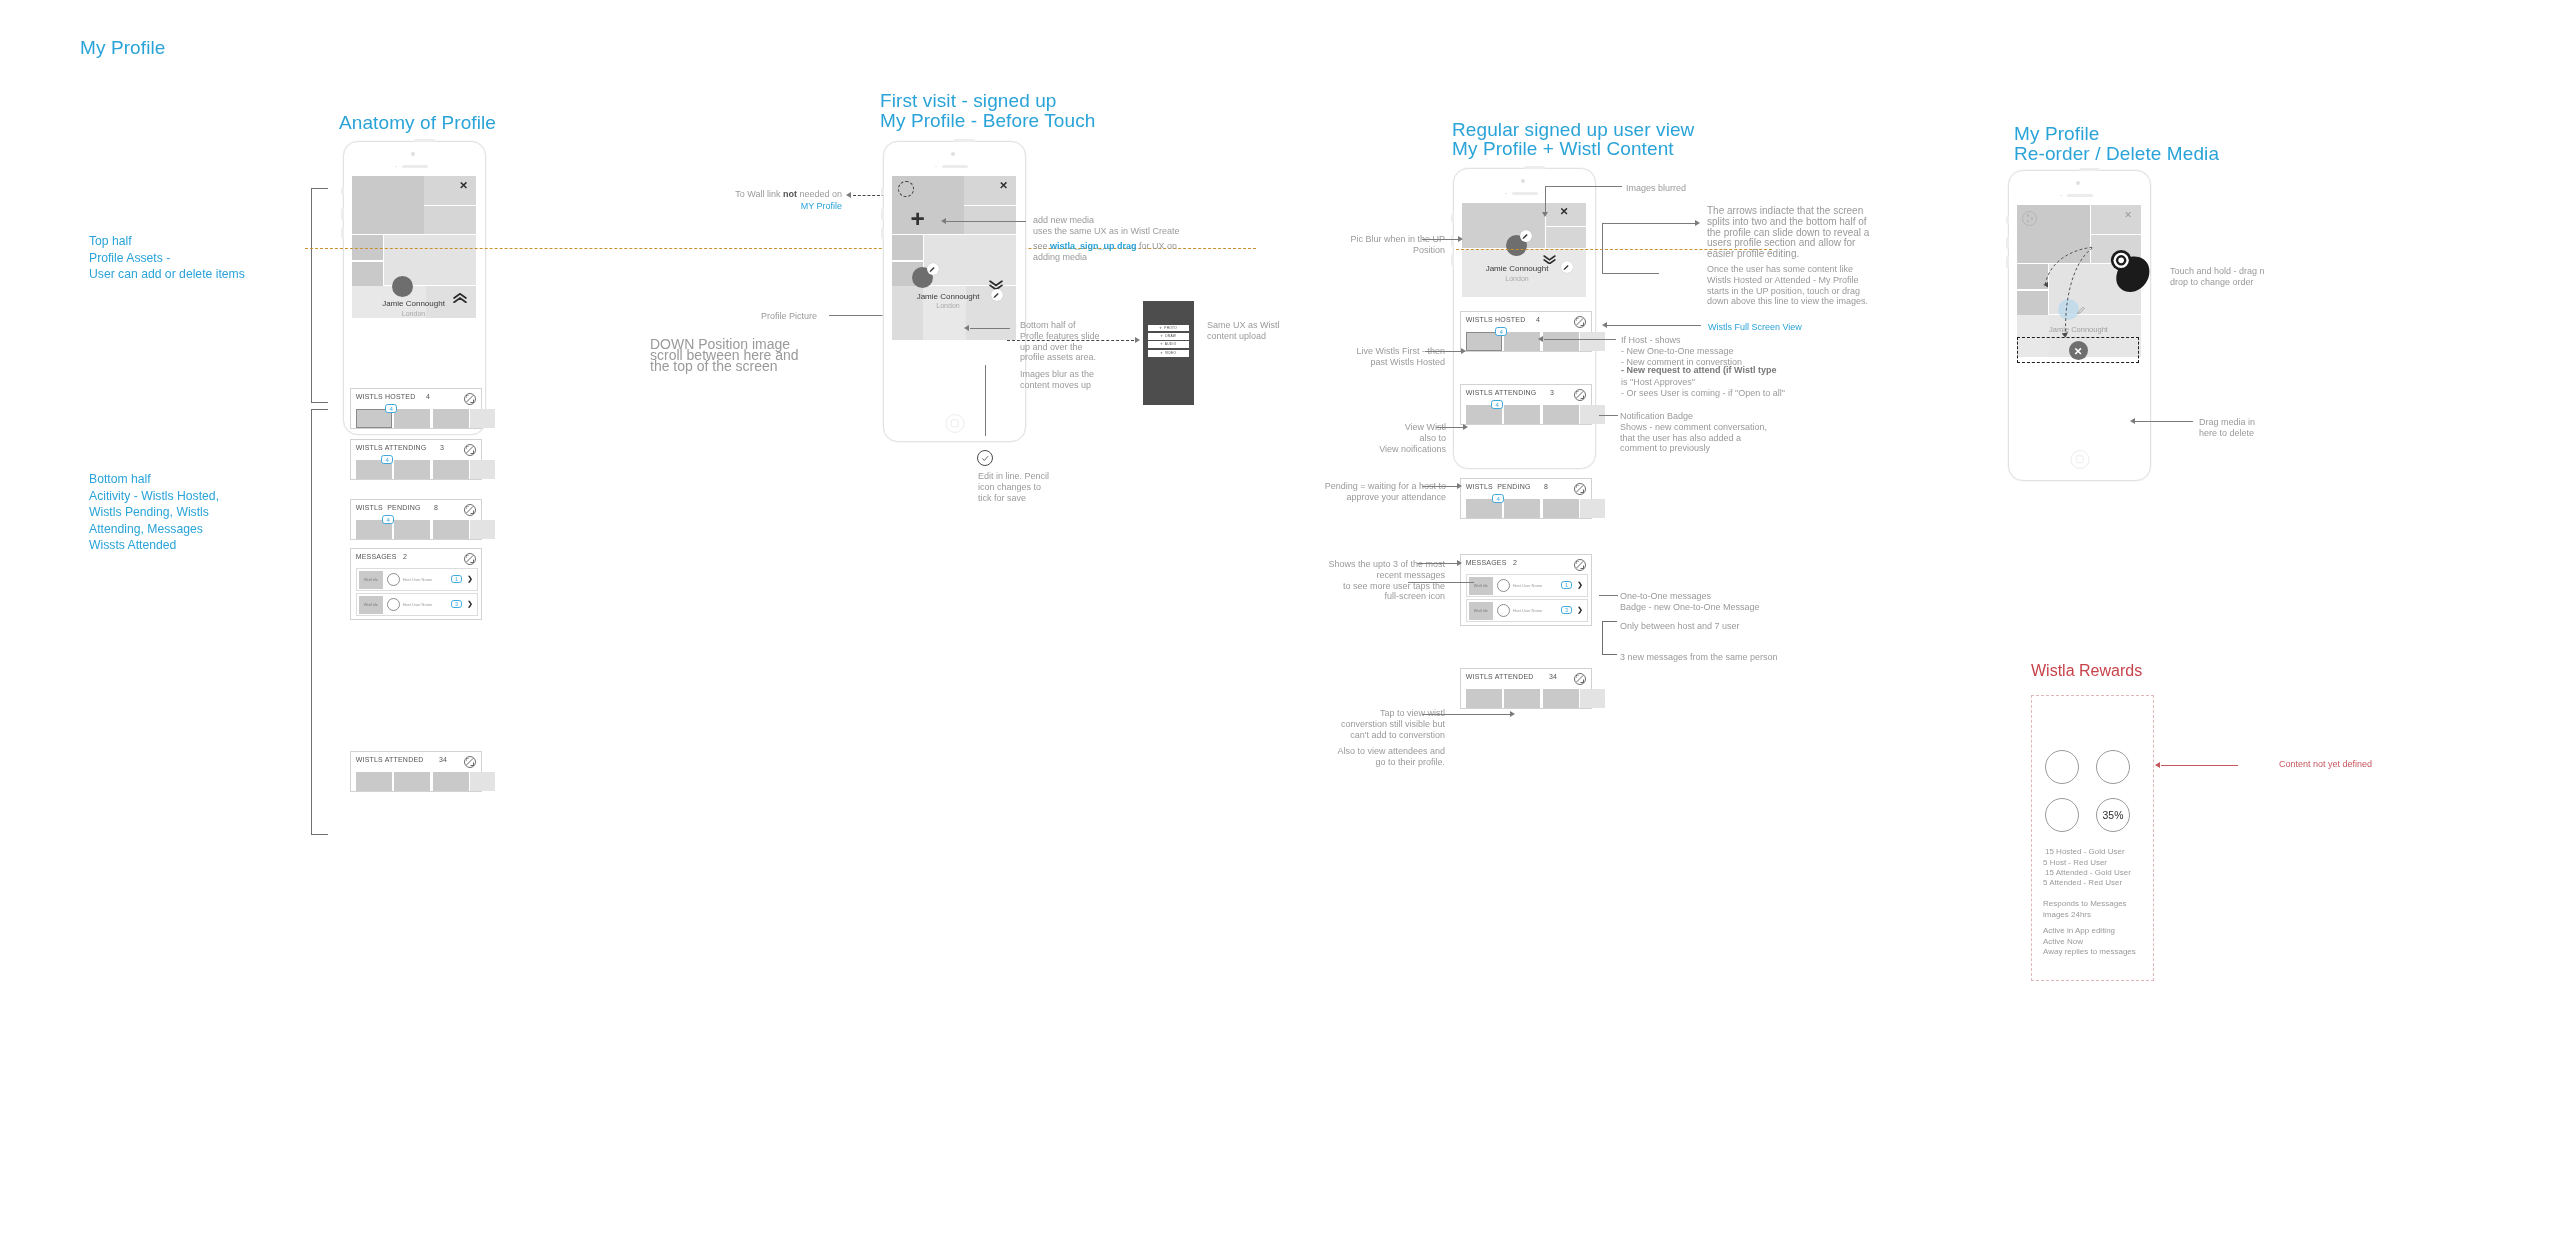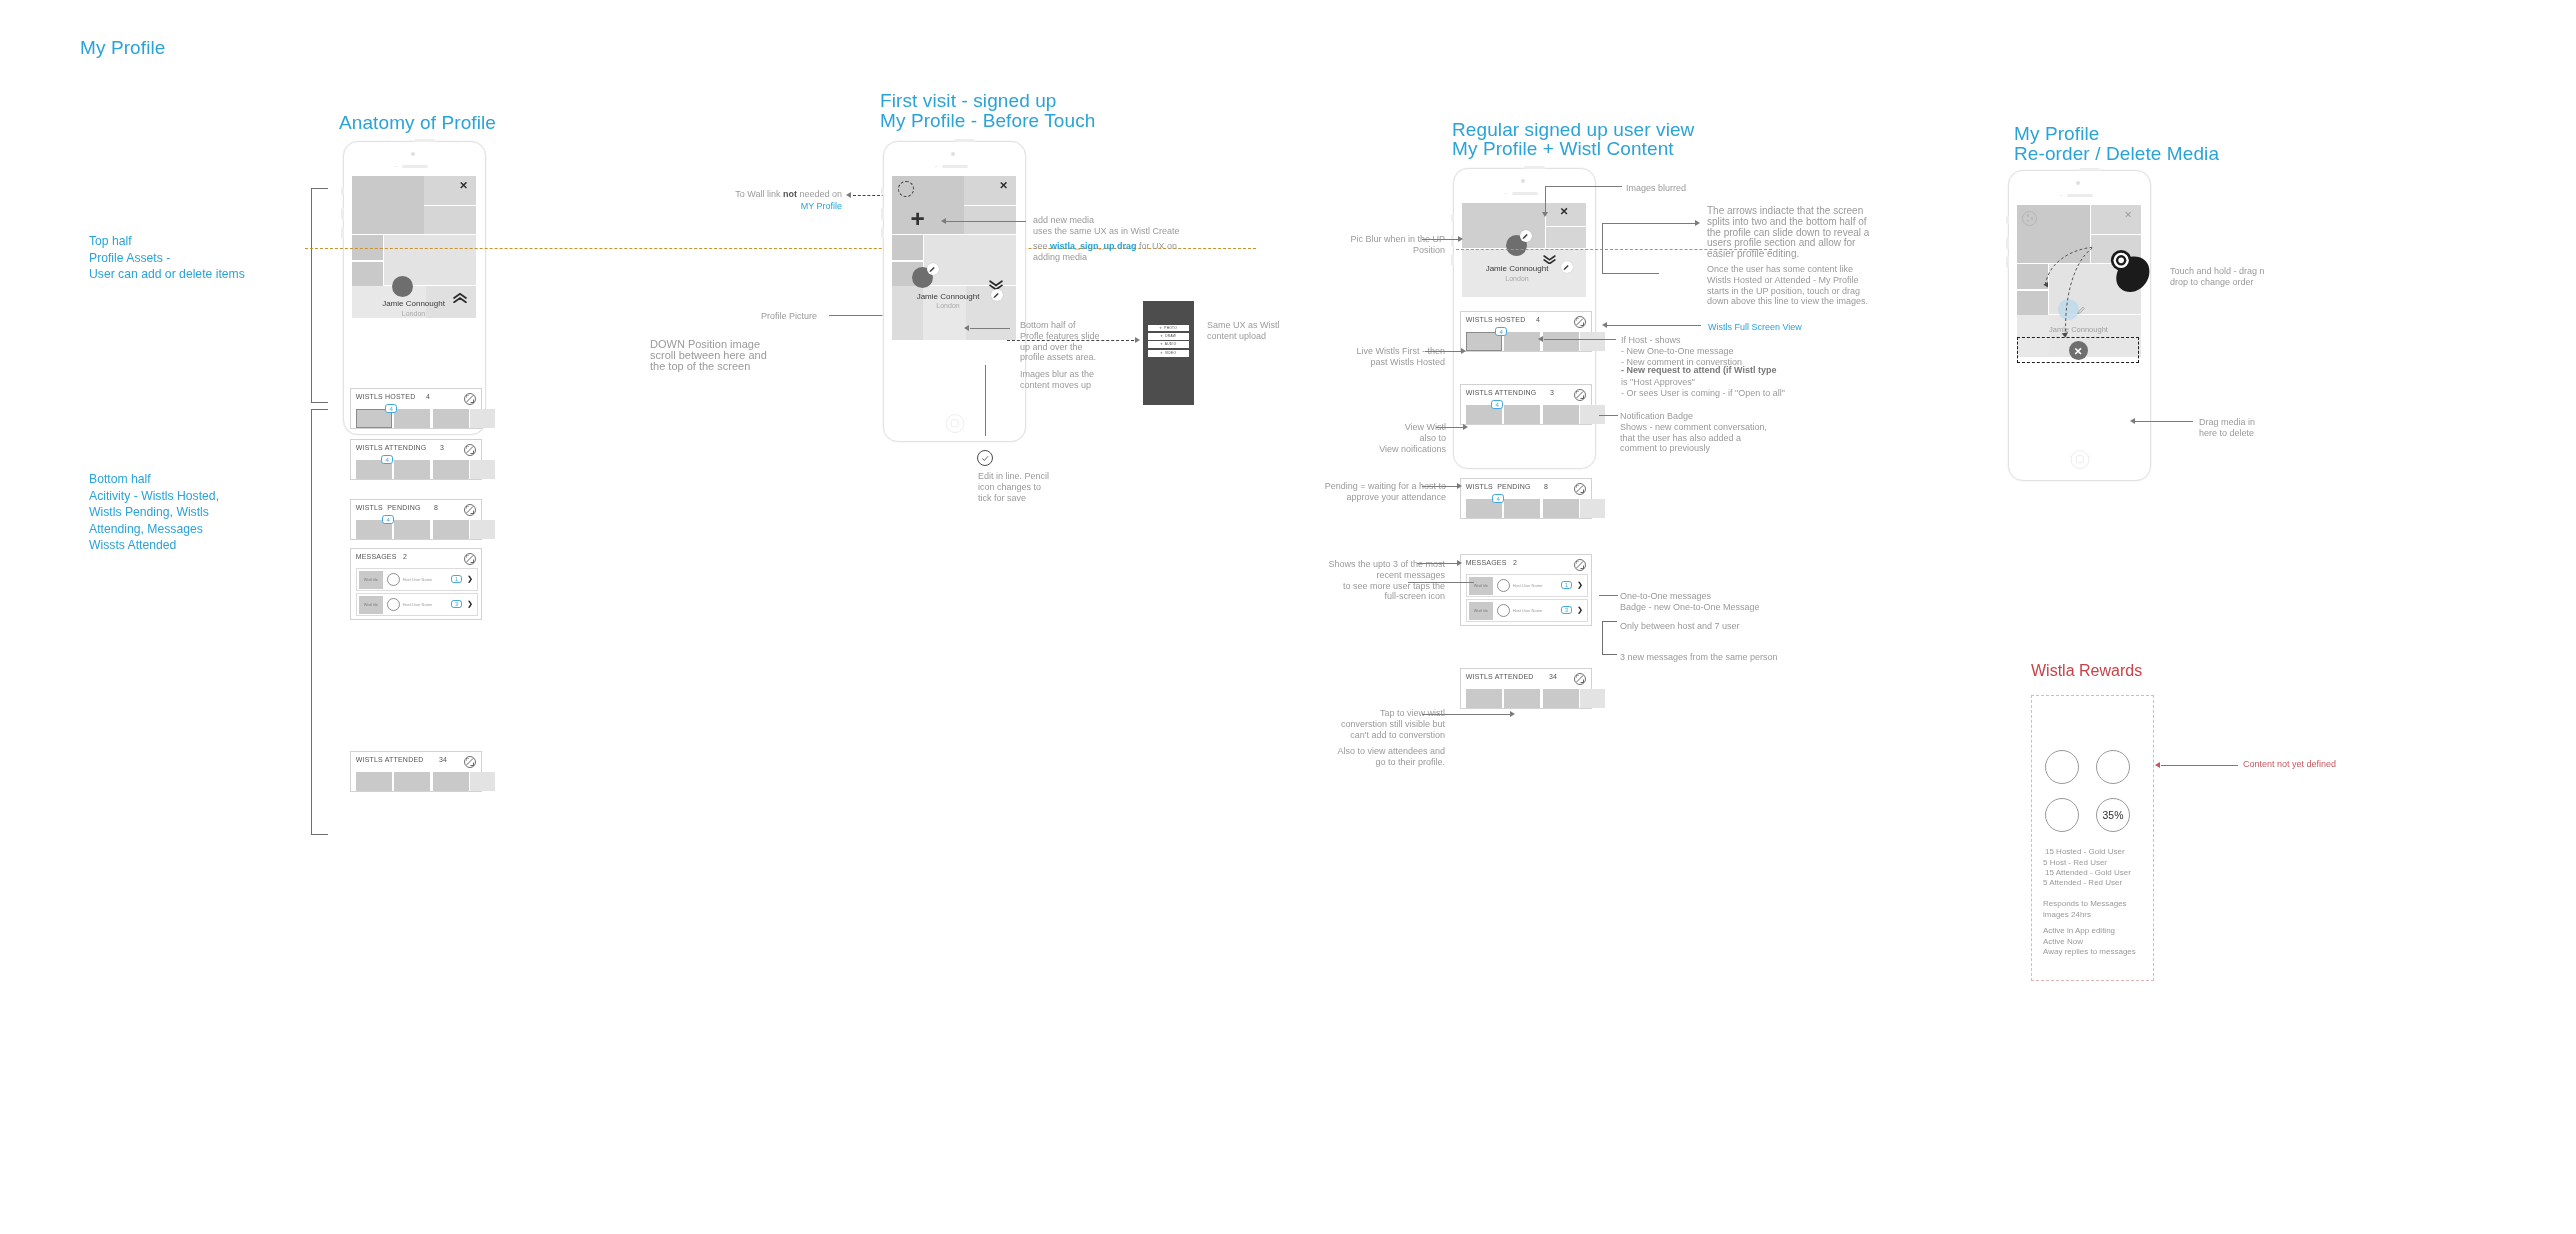--- a/index.html
+++ b/index.html
@@ -26,21 +26,21 @@
   
   .note {
     color: #9a9a9a;
     font-size: 8.5px;
     line-height: 10.8px;
     white-space: pre;
     font-family: "Liberation Sans", sans-serif;
   }
   .note.r { text-align: right; }
   .note.blue { color: #29a3d8; }
-  .note.redtxt { color: #c8585f; }
+  .note.redtxt { color: #c8585f; margin-left: 36px; }
   .note b { font-weight: bold; color: #555; }
 
   
   .hline { background: #7b7b7b; height: 0.9px; }
   .vline { background: #7b7b7b; width: 0.9px; }
   .dash-h {
     height: 0; border-top: 0.9px dashed #c9922f;
   }
   .dash-h.grey { border-top: 0.9px dashed #444; }
   .bracket {
@@ -330,21 +330,21 @@
   <div class="abs note" style="left:701px; top:189px; text-align:right; width:141px; font-size:9px;">To Wall link <b style="font-size:9px;">not</b> needed on</div>
   <div class="abs note blue" style="left:701px; top:201px; text-align:right; width:141px; font-size:9px;">MY Profile</div>
   <div class="abs dash-h grey" style="left:853px; top:195px; width:51px;"></div>
   <div class="abs arrow-l" style="left:846px; top:192px;"></div>
 
   <div class="abs note" style="left:761px; top:311px; font-size:9px;">Profile Picture</div>
   <div class="abs hline" style="left:829px; top:315px; width:105px;"></div>
   <div class="abs vline" style="left:933px; top:315px; height:30px;"></div>
   <div class="abs arrow-d" style="left:930px; top:345px;"></div>
 
-  <div class="abs note" style="left:650px; top:339px; text-align:right; width:99px; font-size:11px;">DOWN Position image
+  <div class="abs note" style="left:650px; top:339px; text-align:right; width:99px; font-size:14px;">DOWN Position image
 scroll between here and
 the top of the screen</div>
 
   <div class="phone" style="left:883px; top:141px; width:143px; height:301px;">
     <div class="btn-top" style="left:70px;"></div>
     <div class="btn-side" style="top:45px;  height:7.5px;"></div>
     <div class="btn-side" style="top:66px;  height:12.2px;"></div>
     <div class="btn-side" style="top:85px;  height:12.2px;"></div>
     <div class="cam" style="left:67px; top:10.4px;"></div>
     <div class="speaker" style="top:22.6px;"></div>

